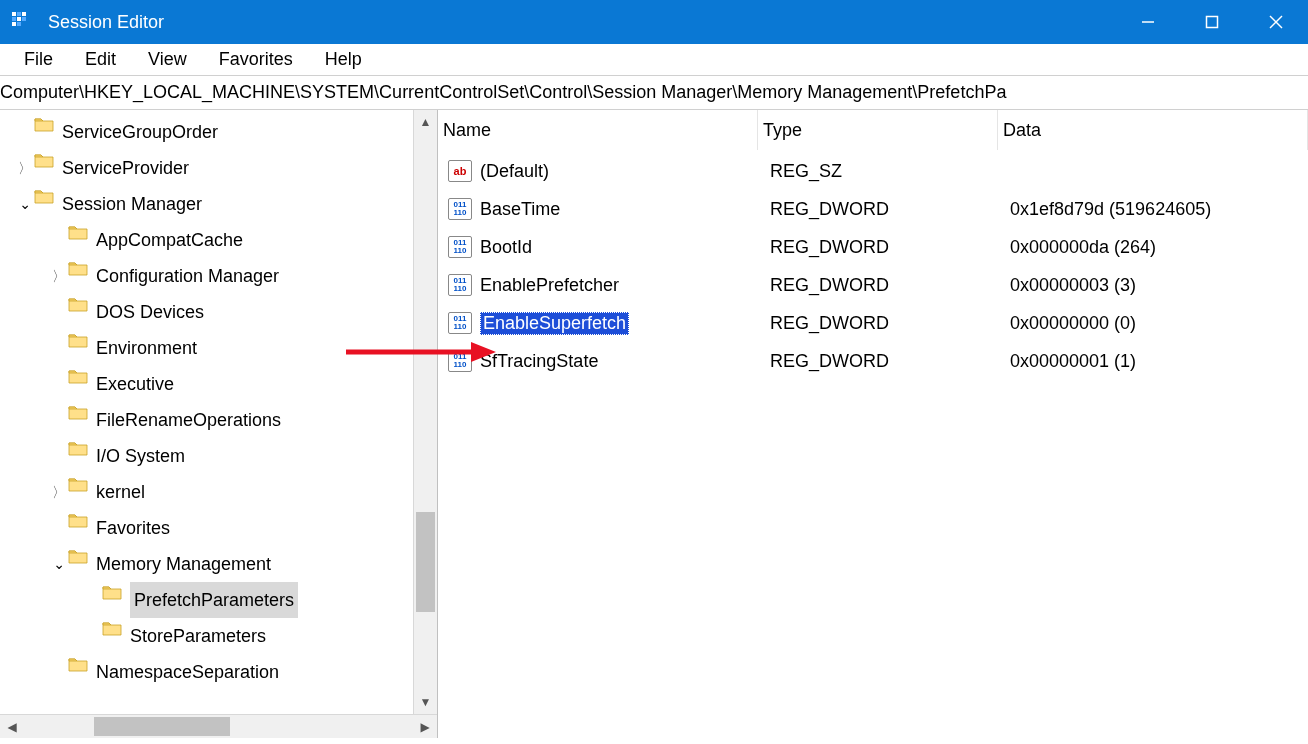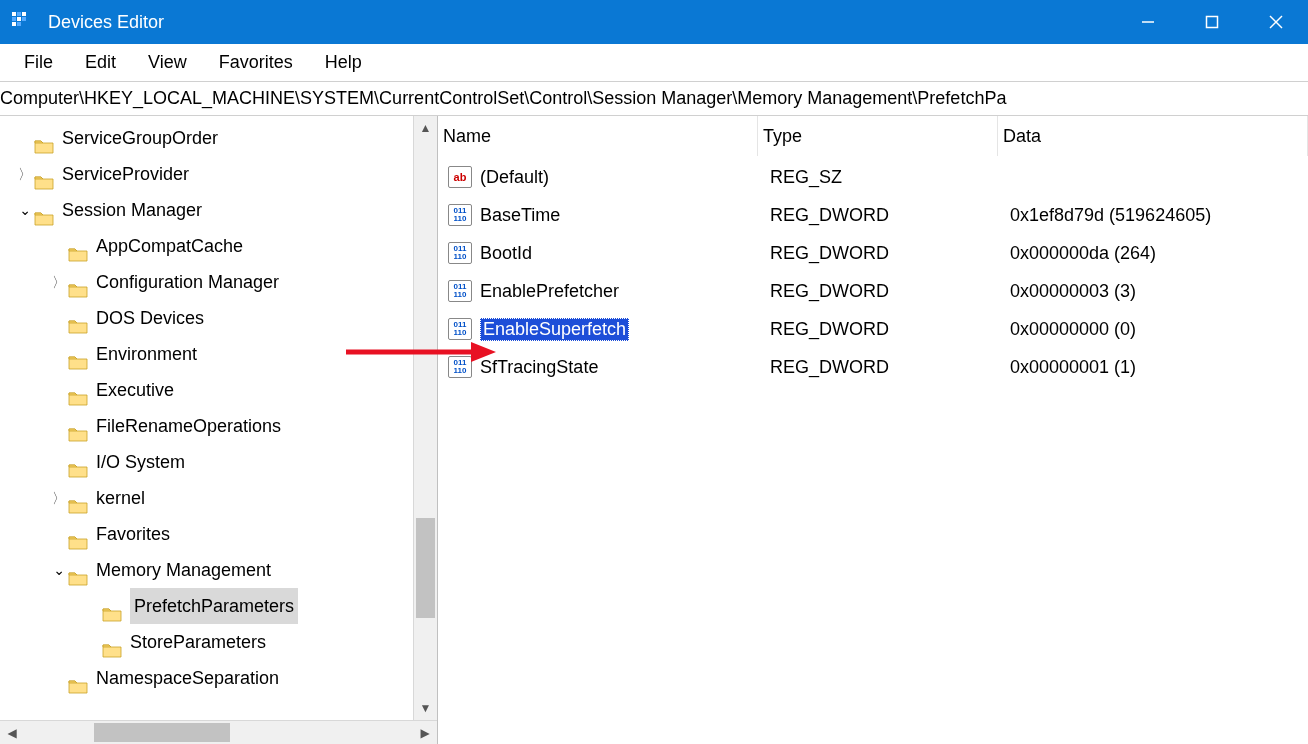--- a/index.html
+++ b/index.html
@@ -37,21 +37,21 @@
   }
   .titlebar .win-btn {
     width: 64px;
     display: flex;
     align-items: center;
     justify-content: center;
     color: #fff;
     font-size: 16px;
   }
   .menubar {
-    height: 38px;
+    height: 32px;
     background: #fff;
     border-bottom: 1px solid #d0d0d0;
     display: flex;
     align-items: center;
     padding-left: 8px;
     font-size: 18px;
   }
   .menubar .menu-item { padding: 4px 16px; }
   .addressbar {
     height: 34px;
@@ -78,21 +78,21 @@
     overflow: hidden;
     position: relative;
     padding-top: 4px;
   }
   .tree {
     font-size: 18px;
     line-height: 36px;
   }
   .tree-row {
     display: flex;
-    align-items: flex-end;
+    align-items: flex-start;
     height: 36px;
     white-space: nowrap;
   }
   .tree-row .expander {
     width: 18px;
     text-align: center;
     color: #555;
     font-size: 14px;
     display: inline-block;
   }
@@ -218,21 +218,21 @@
       <rect x="0" y="0" width="4" height="4" fill="#fff"></rect>
       <rect x="5" y="0" width="4" height="4" fill="#55aaff"></rect>
       <rect x="10" y="0" width="4" height="4" fill="#fff"></rect>
       <rect x="0" y="5" width="4" height="4" fill="#55aaff"></rect>
       <rect x="5" y="5" width="4" height="4" fill="#fff"></rect>
       <rect x="10" y="5" width="4" height="4" fill="#55aaff"></rect>
       <rect x="0" y="10" width="4" height="4" fill="#fff"></rect>
       <rect x="5" y="10" width="4" height="4" fill="#55aaff"></rect>
     </svg>
   </span>
-  <span class="title-text">Devices Editor</span>
+  <span class="title-text">Session Editor</span>
   <div class="win-controls">
     <div class="win-btn">
       <svg width="14" height="14">
           <line x1="1" y1="7" x2="13" y2="7" stroke="#fff" stroke-width="1.5"></line>
         </svg>
     </div>
     <div class="win-btn">
       <svg width="14" height="14">
           <rect x="1.5" y="1.5" width="11" height="11" fill="none" stroke="#fff" stroke-width="1.5"></rect>
         </svg>

